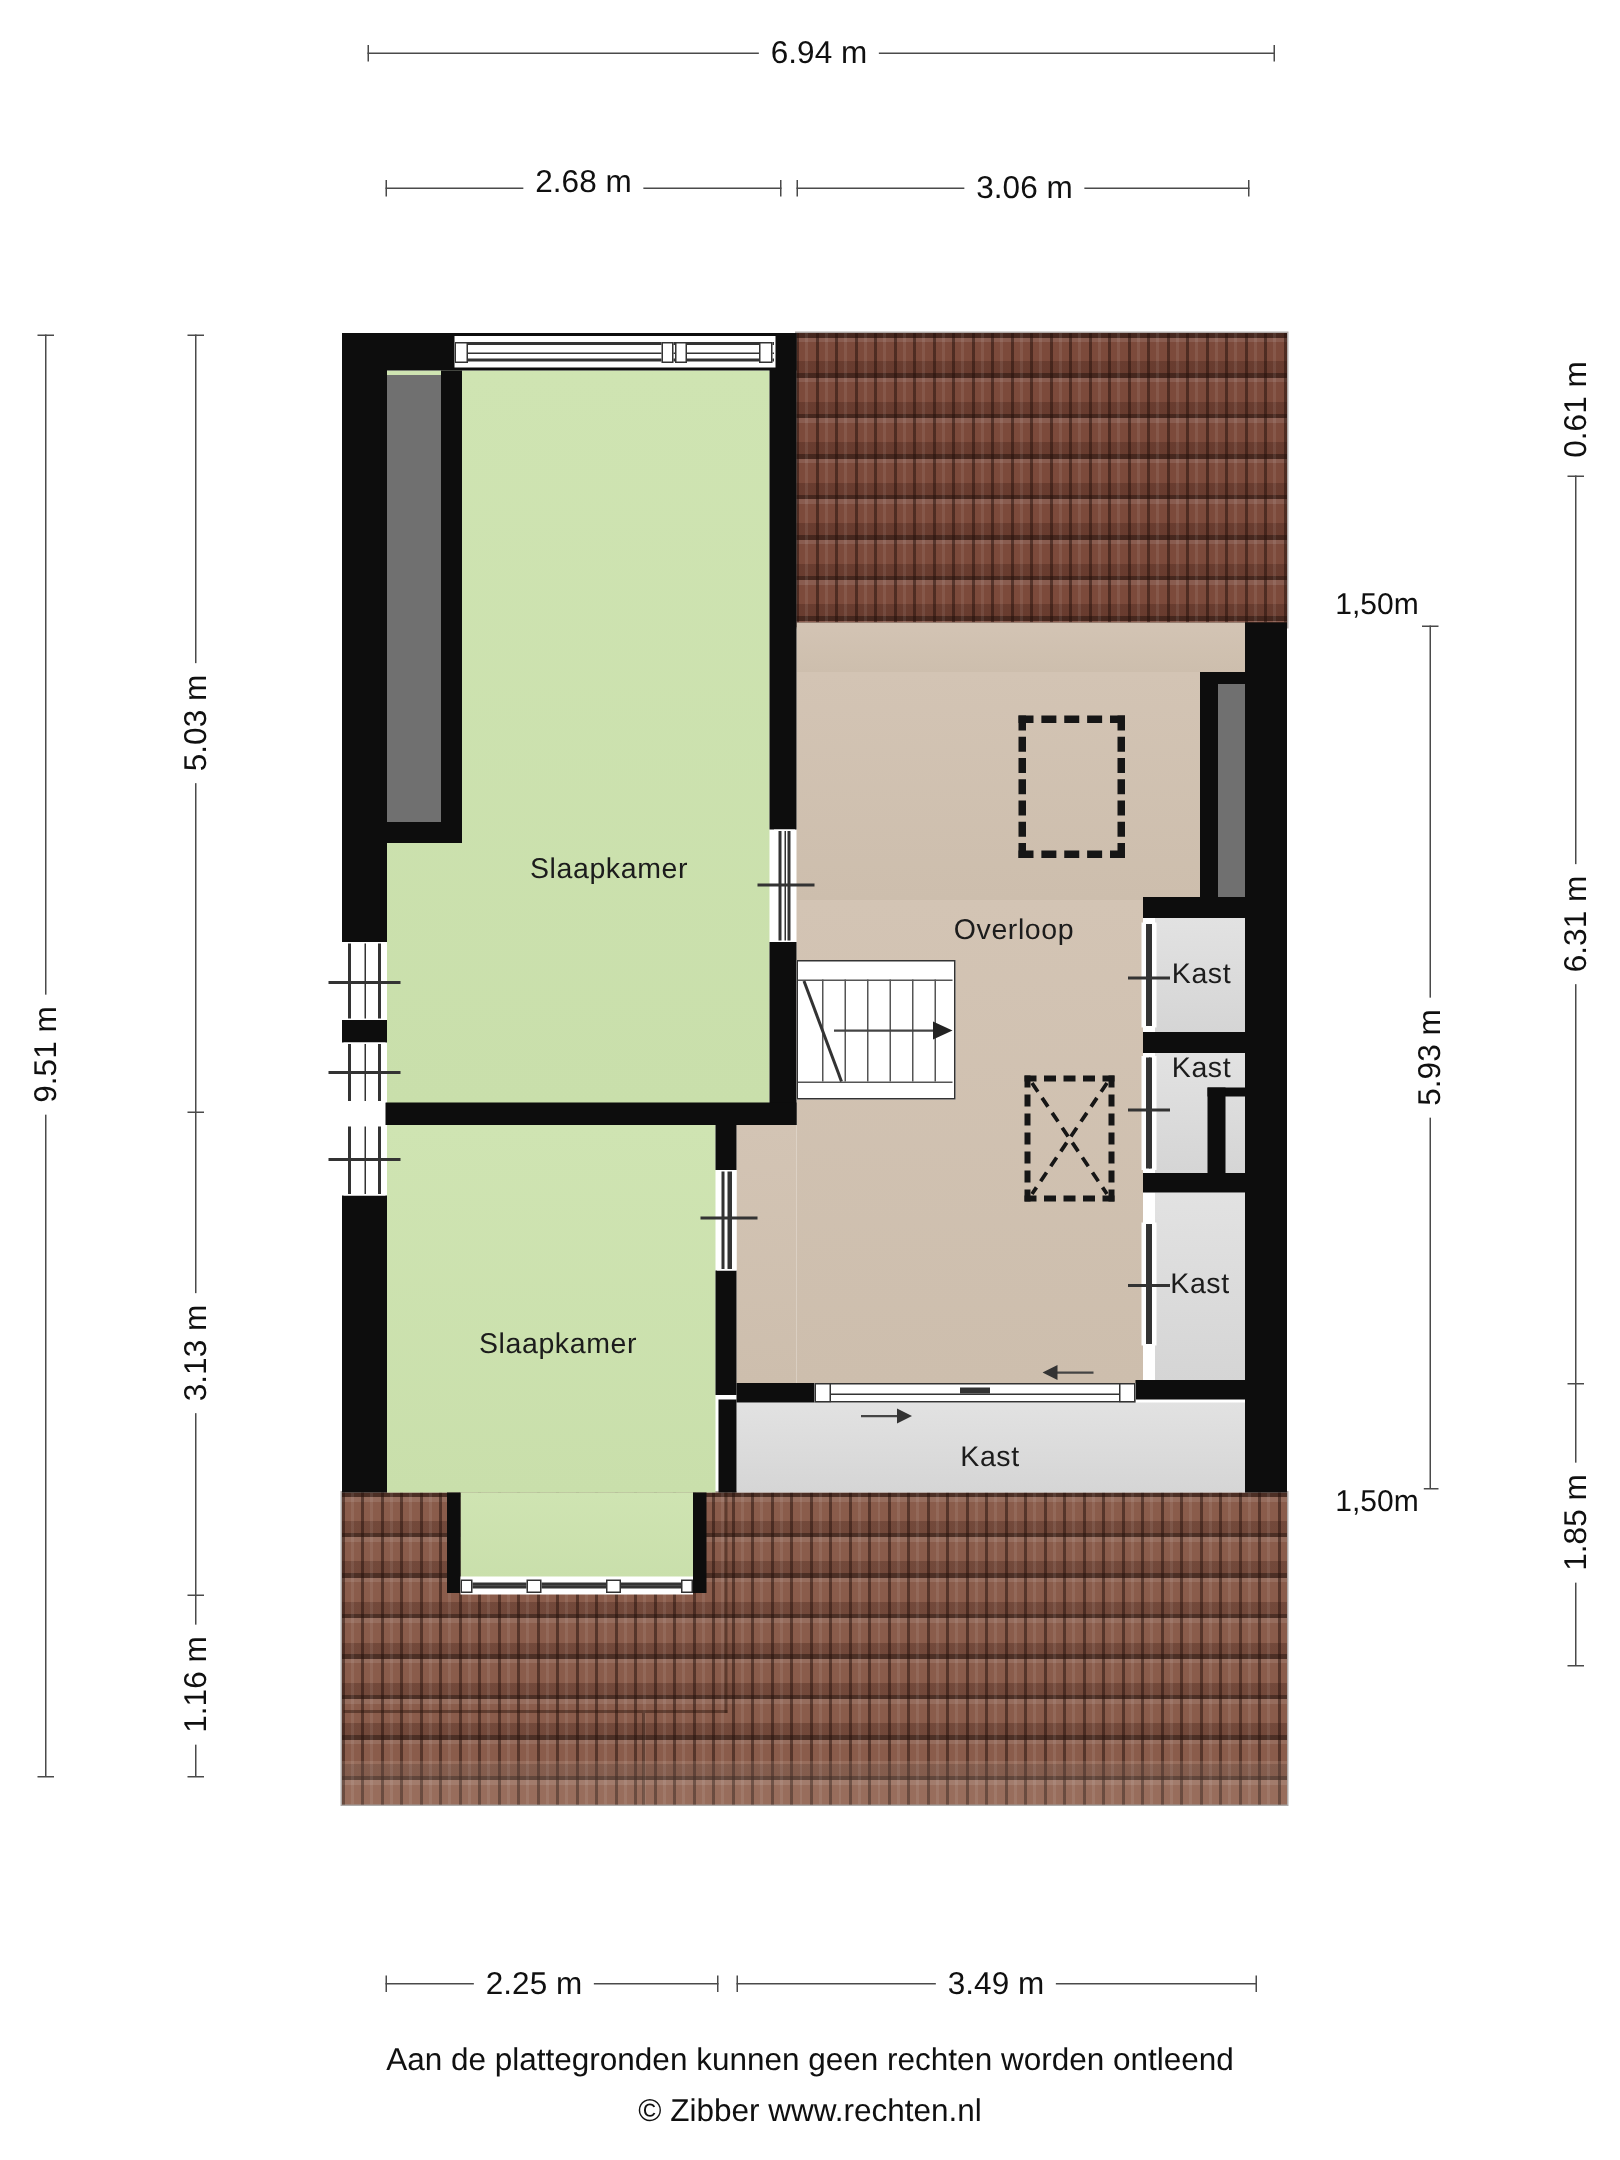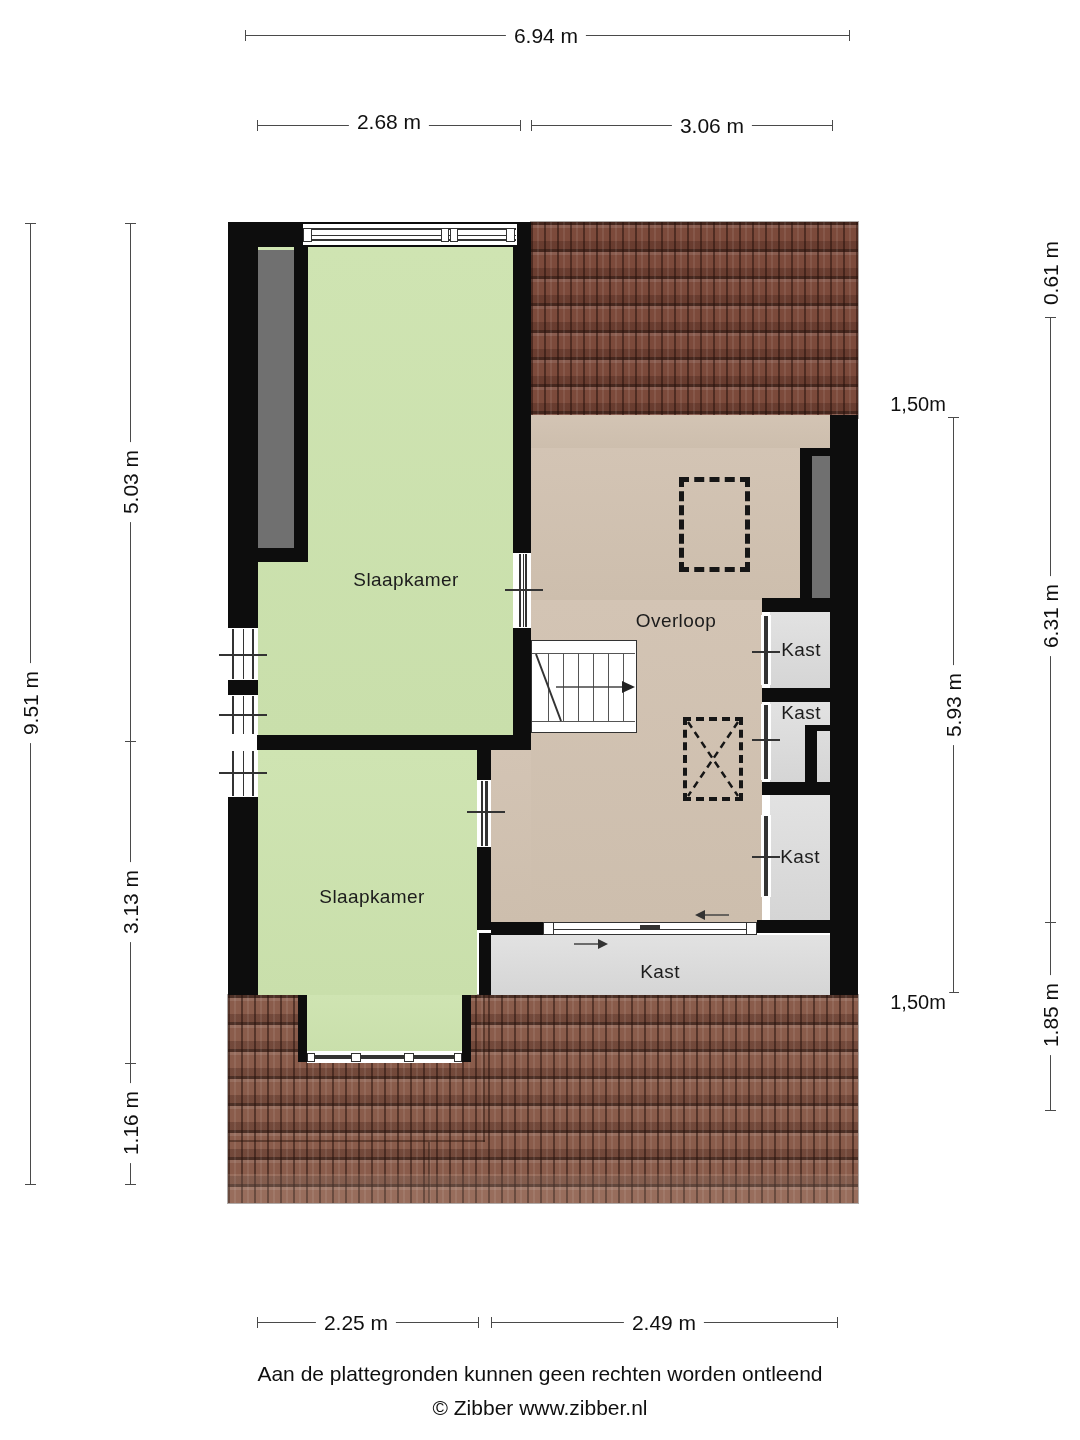--- a/index.html
+++ b/index.html
@@ -186,21 +186,21 @@
   <div class="dim-label" style="left:546px;top:36px;">6.94 m</div>
 
   <div class="dim-line-h" style="left:257px;top:125px;width:264px;"></div>
   <div class="tick-v" style="left:257px;top:120px;"></div>
   <div class="tick-v" style="left:520px;top:120px;"></div>
   <div class="dim-label" style="left:389px;top:122px;">2.68 m</div>
 
   <div class="dim-line-h" style="left:531px;top:125px;width:302px;"></div>
   <div class="tick-v" style="left:531px;top:120px;"></div>
   <div class="tick-v" style="left:832px;top:120px;"></div>
-  <div class="dim-label" style="left:683px;top:126px;margin-left:29px;">3.06 m</div>
+  <div class="dim-label" style="left:683px;top:126px;">3.06 m</div>
 
   <div class="dim-line-v" style="left:30px;top:223px;height:961px;"></div>
   <div class="tick-h" style="left:25px;top:223px;"></div>
   <div class="tick-h" style="left:25px;top:1184px;"></div>
   <div class="dim-label rot" style="left:31px;top:703px;">9.51 m</div>
 
   <div class="dim-line-v" style="left:130px;top:223px;height:961px;"></div>
   <div class="tick-h" style="left:125px;top:223px;"></div>
   <div class="tick-h" style="left:125px;top:741px;"></div>
   <div class="tick-h" style="left:125px;top:1063px;"></div>
@@ -225,18 +225,18 @@
   <div class="dim-label rot" style="left:1051px;top:1015px;">1.85 m</div>
 
   <div class="dim-line-h" style="left:257px;top:1322px;width:222px;"></div>
   <div class="tick-v" style="left:257px;top:1317px;"></div>
   <div class="tick-v" style="left:478px;top:1317px;"></div>
   <div class="dim-label" style="left:356px;top:1323px;">2.25 m</div>
 
   <div class="dim-line-h" style="left:491px;top:1322px;width:347px;"></div>
   <div class="tick-v" style="left:491px;top:1317px;"></div>
   <div class="tick-v" style="left:837px;top:1317px;"></div>
-  <div class="dim-label" style="left:664px;top:1323px;">2.49 m</div>
+  <div class="dim-label" style="left:664px;top:1323px;">3.49 m</div>
 
   <div class="footer-line" style="top:1362px;">Aan de plattegronden kunnen geen rechten worden ontleend</div>
-  <div class="footer-line" style="top:1396px;">© Zibber www.zibber.nl</div>
+  <div class="footer-line" style="top:1396px;">© Zibber www.rechten.nl</div>
 
 </div>
 
 </body></html>

